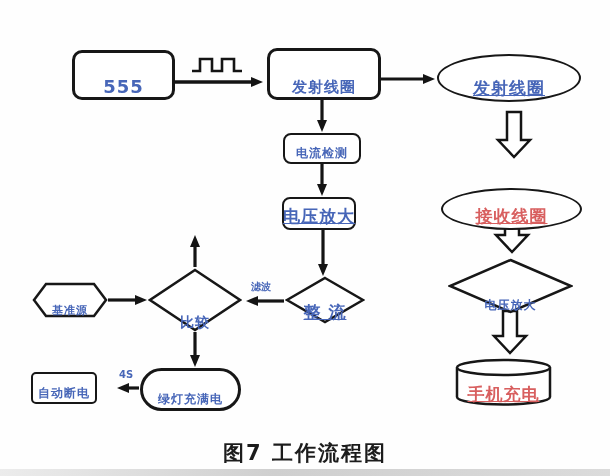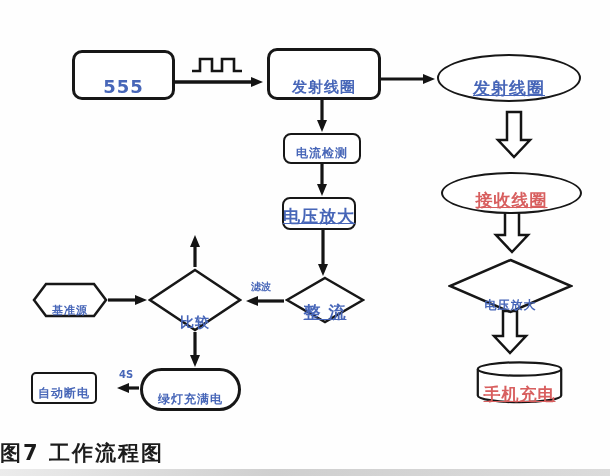--- a/index.html
+++ b/index.html
@@ -13,21 +13,21 @@
   .shape-svg{position:absolute;left:0;top:0;width:100%;height:100%;}
   .lbl{position:relative;z-index:1;font-weight:bold;white-space:nowrap;letter-spacing:1px;}
   .blue{color:#4766b8;}
   .red{color:#d85f5f;}
   .box{border:3px solid #171717;border-radius:10px;}
   .smallbox{border:2.5px solid #171717;border-radius:8px;}
   .ellipse{border:2.5px solid #171717;border-radius:50%;}
   .stadium{border:3px solid #171717;border-radius:9999px;}
   .rect{border:2.5px solid #171717;border-radius:5px;}
   .edge-label{position:absolute;font-size:10px;font-weight:bold;color:#4766b8;z-index:2;letter-spacing:0;}
-  .caption{position:absolute;left:0;top:439px;width:100%;
+  .caption{position:absolute;left:0;top:439px;width:100%;text-align:center;
     font-size:21px;font-weight:bold;color:#1c1c1c;letter-spacing:2px;}
   .bottom-strip{position:absolute;left:0;bottom:0;width:100%;height:7px;
     background:linear-gradient(to right,#ececec,#cfcfcf 45%,#dbdbdb);}
   .f18{font-size:18px;} .f15{font-size:15px;} .f14{font-size:14px;}
   .f13{font-size:17px;text-decoration:underline;} .f12{font-size:12px;} .f11{font-size:11px;}
   .poly-shape{fill:#fff;stroke:#171717;stroke-width:2.5;}
 </style>
 </head>
 <body>
 
@@ -63,32 +63,32 @@
   </div>
 
   <div class="node box" style="left:267px;top:48px;width:114px;height:52px">
     <span class="lbl blue f15">发射线圈</span>
   </div>
 
   <div class="node ellipse" style="left:437px;top:54px;width:144px;height:48px">
     <span class="lbl blue f13">发射线圈</span>
   </div>
 
-  <div class="node ellipse" style="left:441px;top:172px;width:141px;height:42px">
+  <div class="node ellipse" style="left:441px;top:188px;width:141px;height:42px">
     <span class="lbl red f13">接收线圈</span>
   </div>
 
   <div class="node noback" style="left:448px;top:258px;width:125px;height:56px">
     <svg class="shape-svg" viewBox="0 0 125 56">
       <polygon class="poly-shape" points="62.5,2 123,28 62.5,54 2,28"></polygon>
     </svg>
     <span class="lbl blue f12">电压放大</span>
   </div>
 
-  <div class="node noback" style="left:476px;top:358px;width:87px;height:48px">
+  <div class="node noback" style="left:455px;top:358px;width:97px;height:48px">
     <svg class="shape-svg" viewBox="0 0 97 48">
       <path class="poly-shape" d="M2,9.5 L2,39 A46.5,7.5 0 0 0 95,39 L95,9.5"></path>
       <ellipse class="poly-shape" cx="48.5" cy="9.5" rx="46.5" ry="7.5"></ellipse>
     </svg>
     <span class="lbl red f13" style="padding-top:11px">手机充电</span>
   </div>
 
   <div class="node smallbox" style="left:283px;top:133px;width:78px;height:31px">
     <span class="lbl blue f12">电流检测</span>
   </div>

